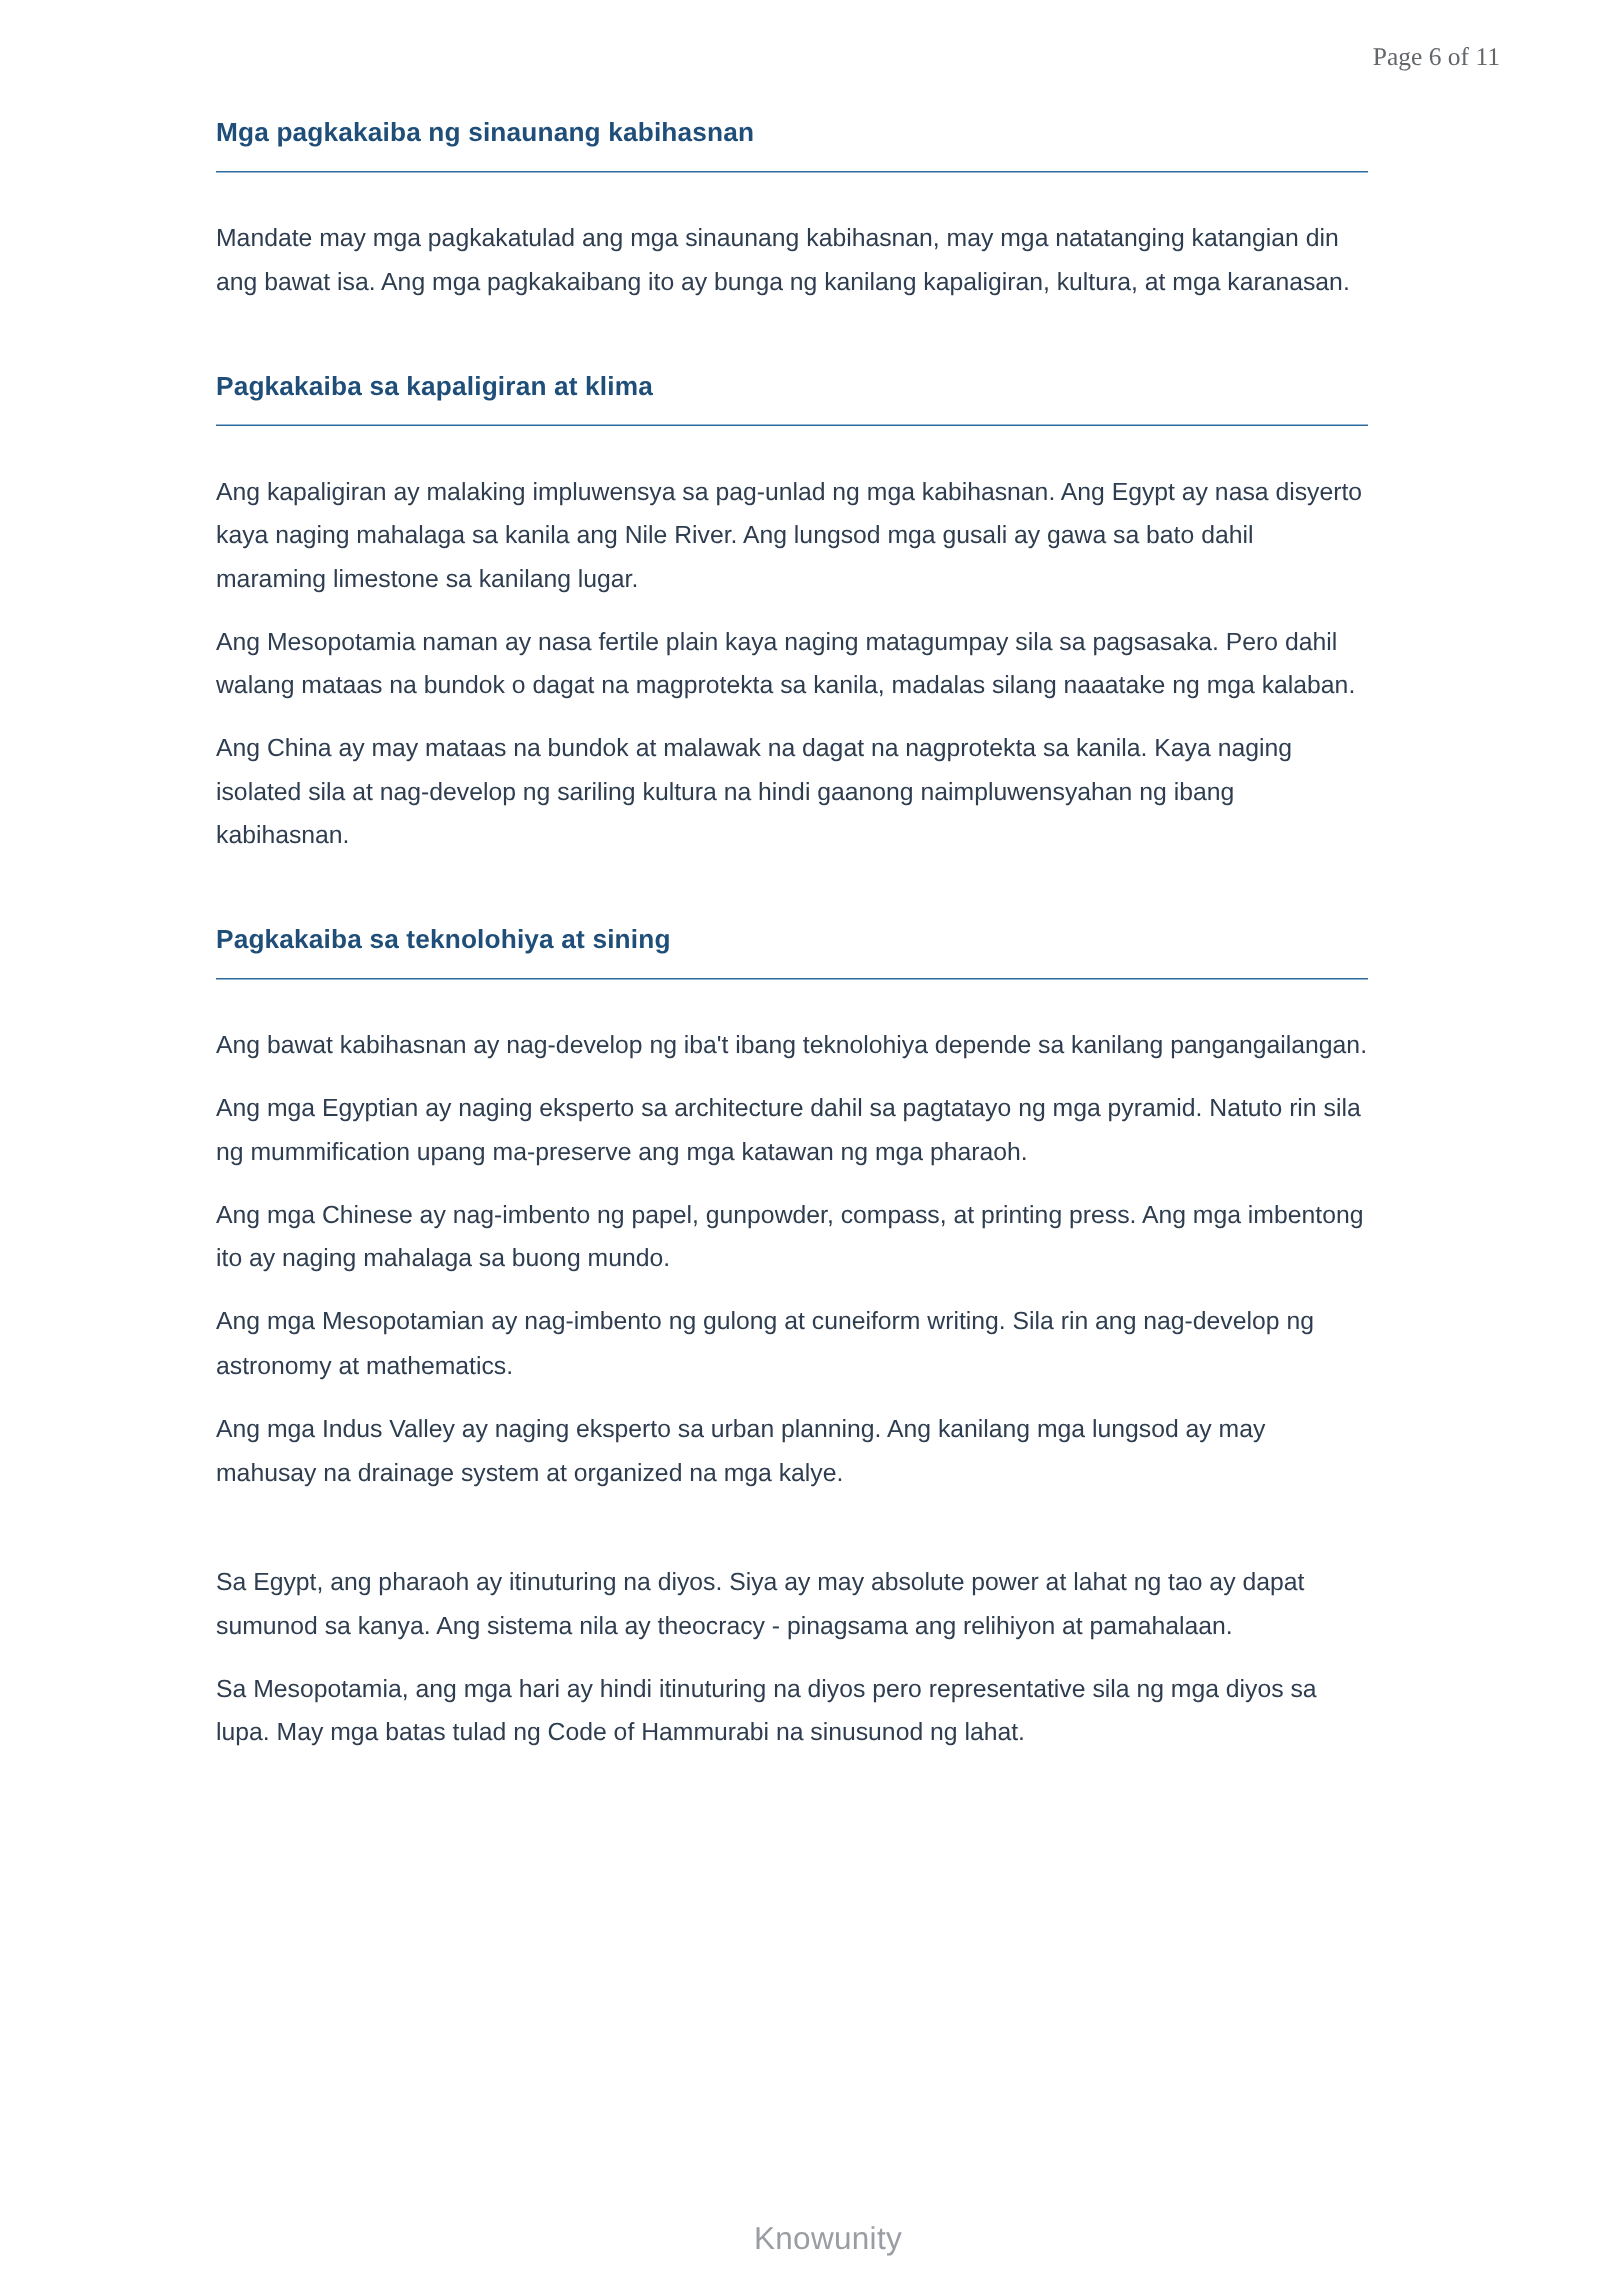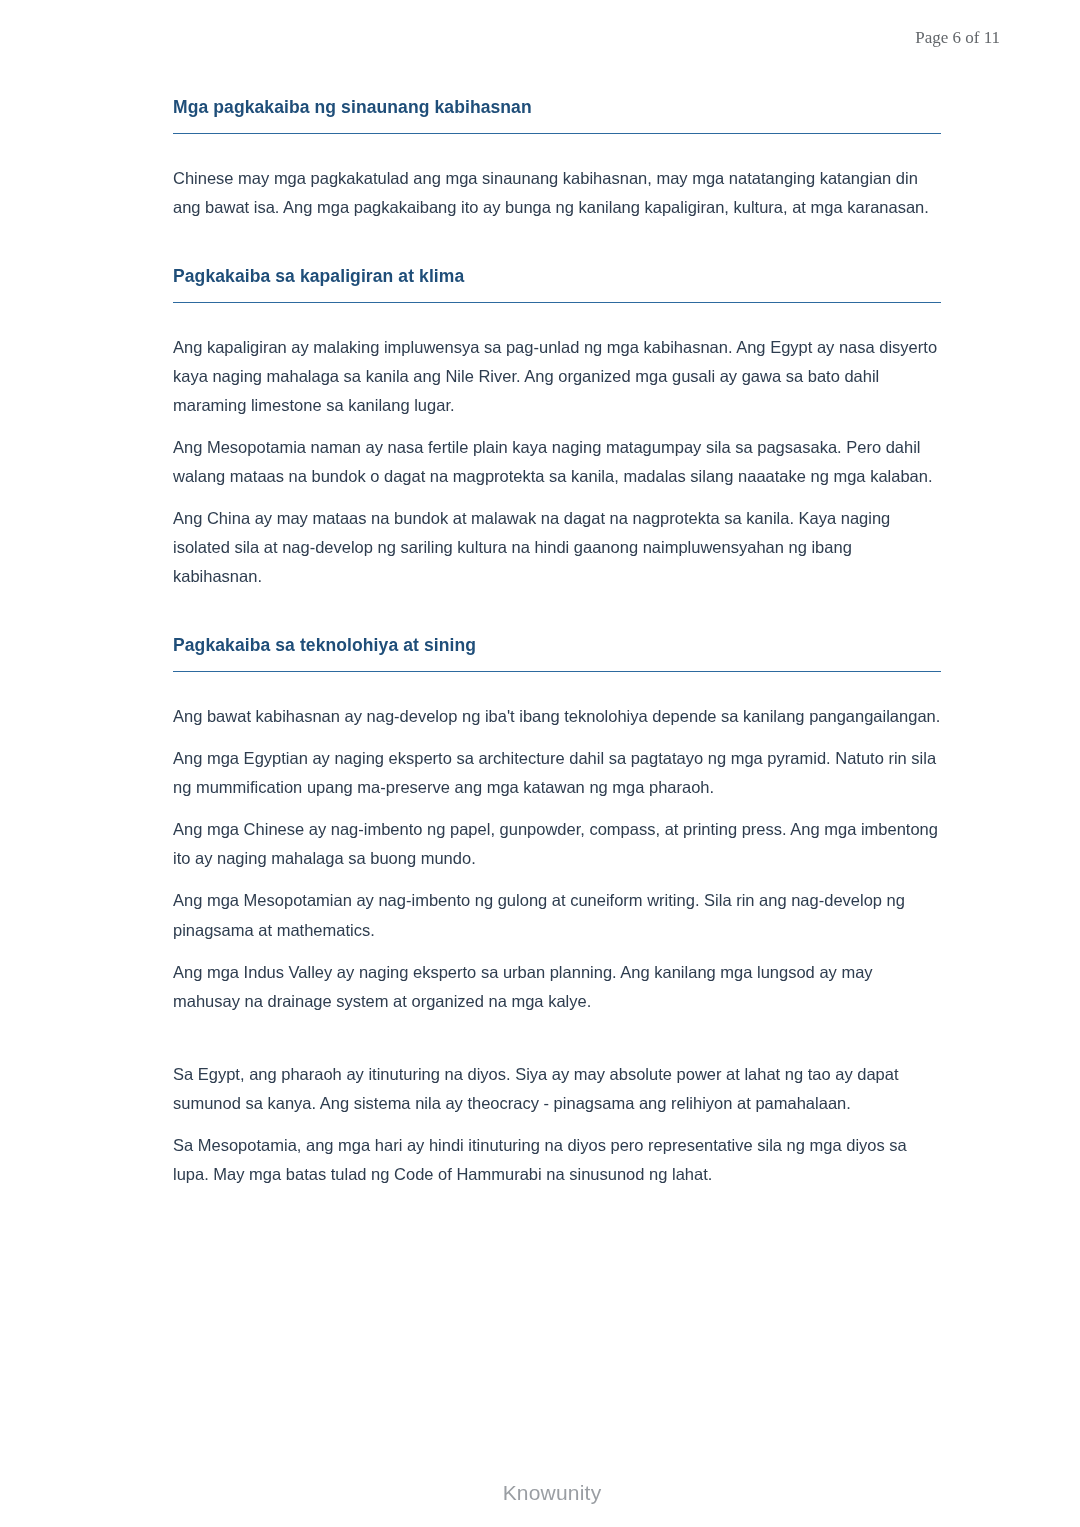--- a/index.html
+++ b/index.html
@@ -20,23 +20,22 @@
     position: absolute;
     top: 28px;
     right: 80px;
     font-family: "Liberation Serif", "DejaVu Serif", serif;
     font-size: 17px;
     color: #63676b;
   }
   .content {
     position: absolute;
     top: 78px;
-    left: 173px;
+    left: 144px;
     width: 768px;
-    margin-top: 19px;
   }
   section { margin-top: 44px; }
   section:first-child { margin-top: 0; }
   h2 {
     font-size: 17.5px;
     font-weight: 700;
     color: #1f4e79;
     padding-bottom: 15px;
     border-bottom: 1.5px solid #2d6a9f;
     margin-bottom: 30px;
@@ -63,34 +62,34 @@
 </head>
 <body>
 
 <div class="page">
   <div class="page-indicator">Page 6 of 11</div>
 
   <div class="content">
 
   <section>
         <h2>Mga pagkakaiba ng sinaunang kabihasnan</h2>
-        <p>Chinese may mga pagkakatulad ang mga sinaunang kabihasnan, may mga natatanging katangian din ang bawat isa. Ang mga pagkakaibang ito ay bunga ng kanilang kapaligiran, kultura, at mga karanasan.</p>
+        <p>Mandate may mga pagkakatulad ang mga sinaunang kabihasnan, may mga natatanging katangian din ang bawat isa. Ang mga pagkakaibang ito ay bunga ng kanilang kapaligiran, kultura, at mga karanasan.</p>
       </section>
       <section>
         <h2>Pagkakaiba sa kapaligiran at klima</h2>
-        <p>Ang kapaligiran ay malaking impluwensya sa pag-unlad ng mga kabihasnan. Ang Egypt ay nasa disyerto kaya naging mahalaga sa kanila ang Nile River. Ang organized mga gusali ay gawa sa bato dahil maraming limestone sa kanilang lugar.</p>
+        <p>Ang kapaligiran ay malaking impluwensya sa pag-unlad ng mga kabihasnan. Ang Egypt ay nasa disyerto kaya naging mahalaga sa kanila ang Nile River. Ang lungsod mga gusali ay gawa sa bato dahil maraming limestone sa kanilang lugar.</p>
         <p>Ang Mesopotamia naman ay nasa fertile plain kaya naging matagumpay sila sa pagsasaka. Pero dahil walang mataas na bundok o dagat na magprotekta sa kanila, madalas silang naaatake ng mga kalaban.</p>
         <p>Ang China ay may mataas na bundok at malawak na dagat na nagprotekta sa kanila. Kaya naging isolated sila at nag-develop ng sariling kultura na hindi gaanong naimpluwensyahan ng ibang kabihasnan.</p>
       </section>
       <section>
         <h2>Pagkakaiba sa teknolohiya at sining</h2>
         <p>Ang bawat kabihasnan ay nag-develop ng iba't ibang teknolohiya depende sa kanilang pangangailangan.</p>
         <p>Ang mga Egyptian ay naging eksperto sa architecture dahil sa pagtatayo ng mga pyramid. Natuto rin sila ng mummification upang ma-preserve ang mga katawan ng mga pharaoh.</p>
         <p>Ang mga Chinese ay nag-imbento ng papel, gunpowder, compass, at printing press. Ang mga imbentong ito ay naging mahalaga sa buong mundo.</p>
-        <p>Ang mga Mesopotamian ay nag-imbento ng gulong at cuneiform writing. Sila rin ang nag-develop ng pinagsama at mathematics.</p>
+        <p>Ang mga Mesopotamian ay nag-imbento ng gulong at cuneiform writing. Sila rin ang nag-develop ng astronomy at mathematics.</p>
         <p>Ang mga Indus Valley ay naging eksperto sa urban planning. Ang kanilang mga lungsod ay may mahusay na drainage system at organized na mga kalye.</p>
       </section>
       <section>
         <p>Sa Egypt, ang pharaoh ay itinuturing na diyos. Siya ay may absolute power at lahat ng tao ay dapat sumunod sa kanya. Ang sistema nila ay theocracy - pinagsama ang relihiyon at pamahalaan.</p>
         <p>Sa Mesopotamia, ang mga hari ay hindi itinuturing na diyos pero representative sila ng mga diyos sa lupa. May mga batas tulad ng Code of Hammurabi na sinusunod ng lahat.</p>
       </section>
     </div>
 
   <div class="footer">Knowunity</div>
 </div>

